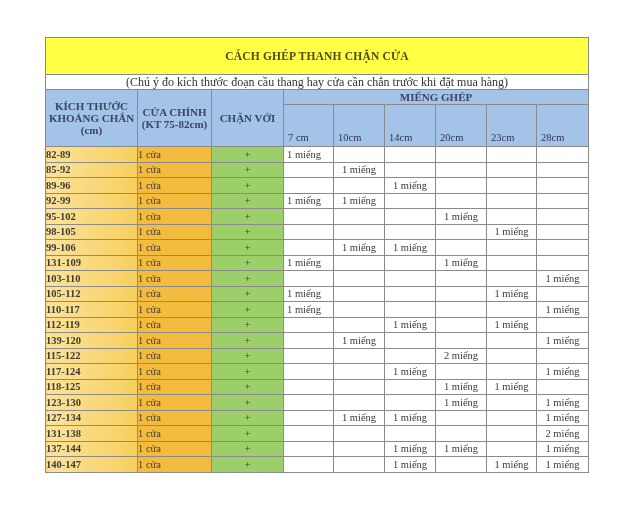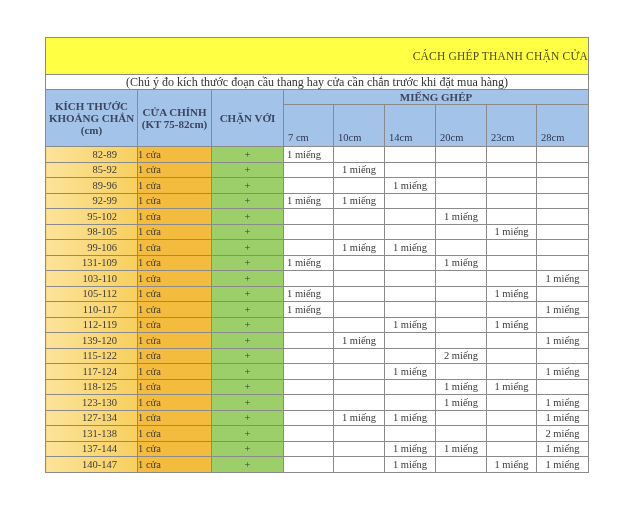--- a/index.html
+++ b/index.html
@@ -1,26 +1,26 @@
 <!DOCTYPE html>
 <html><head>
 <meta charset="utf-8">
 <style>
   html, body { margin:0; padding:0; background:#ffffff; }
   body { width:640px; height:505px; position:relative; overflow:hidden; font-family:"Liberation Serif","DejaVu Serif",serif; }
   .sheet { position:absolute; left:45px; top:37px; width:543px; }
   table { border-collapse:collapse; width:543px; table-layout:fixed; }
   td, th { padding:0; border:1px solid #8a8a8a; font-weight:normal; }
-  .title { height:36px; background:#ffff44; text-align:right; font-weight:normal; font-size:11.5px; color:#4d4a1c; letter-spacing:0.2px; }
+  .title { height:36px; background:#ffff44; text-align:center; font-weight:bold; font-size:11.5px; color:#4d4a1c; letter-spacing:0.2px; }
   .note { height:14px; background:#ffffff; text-align:center; font-size:12px; color:#333; line-height:13px; }
   .hd { background:#a4c3e8; color:#3c4560; font-size:11px; font-weight:bold; text-align:center; line-height:12px; }
   .hd-group { height:14px; }
   .hd-sub { height:39px; font-weight:normal; text-align:left; vertical-align:bottom; padding:0 0 2px 4px; font-size:10.5px; color:#2e3550;margin-top:36px; }
   tr.row td { height:14.5px; font-size:10.5px; line-height:13px; color:#3b3b3b; }
-  td.range { background:linear-gradient(90deg,#fce39a 0%,#f7cf5e 100%); text-align:right; padding-right:20px; font-weight:normal; }
+  td.range { background:linear-gradient(90deg,#fce39a 0%,#f7cf5e 100%); padding-right:20px; font-weight:bold; }
   td.main { background:#f4bc3e; }
   td.plus { background:#9ccf6a; text-align:center; color:#5a7a3a; }
   td.pc { background:#ffffff; text-align:center; white-space:nowrap; }
   td.pc.left { text-align:left; padding-left:3px; }
 </style>
 </head>
 <body>
 
 <div class="sheet">
   <table>

